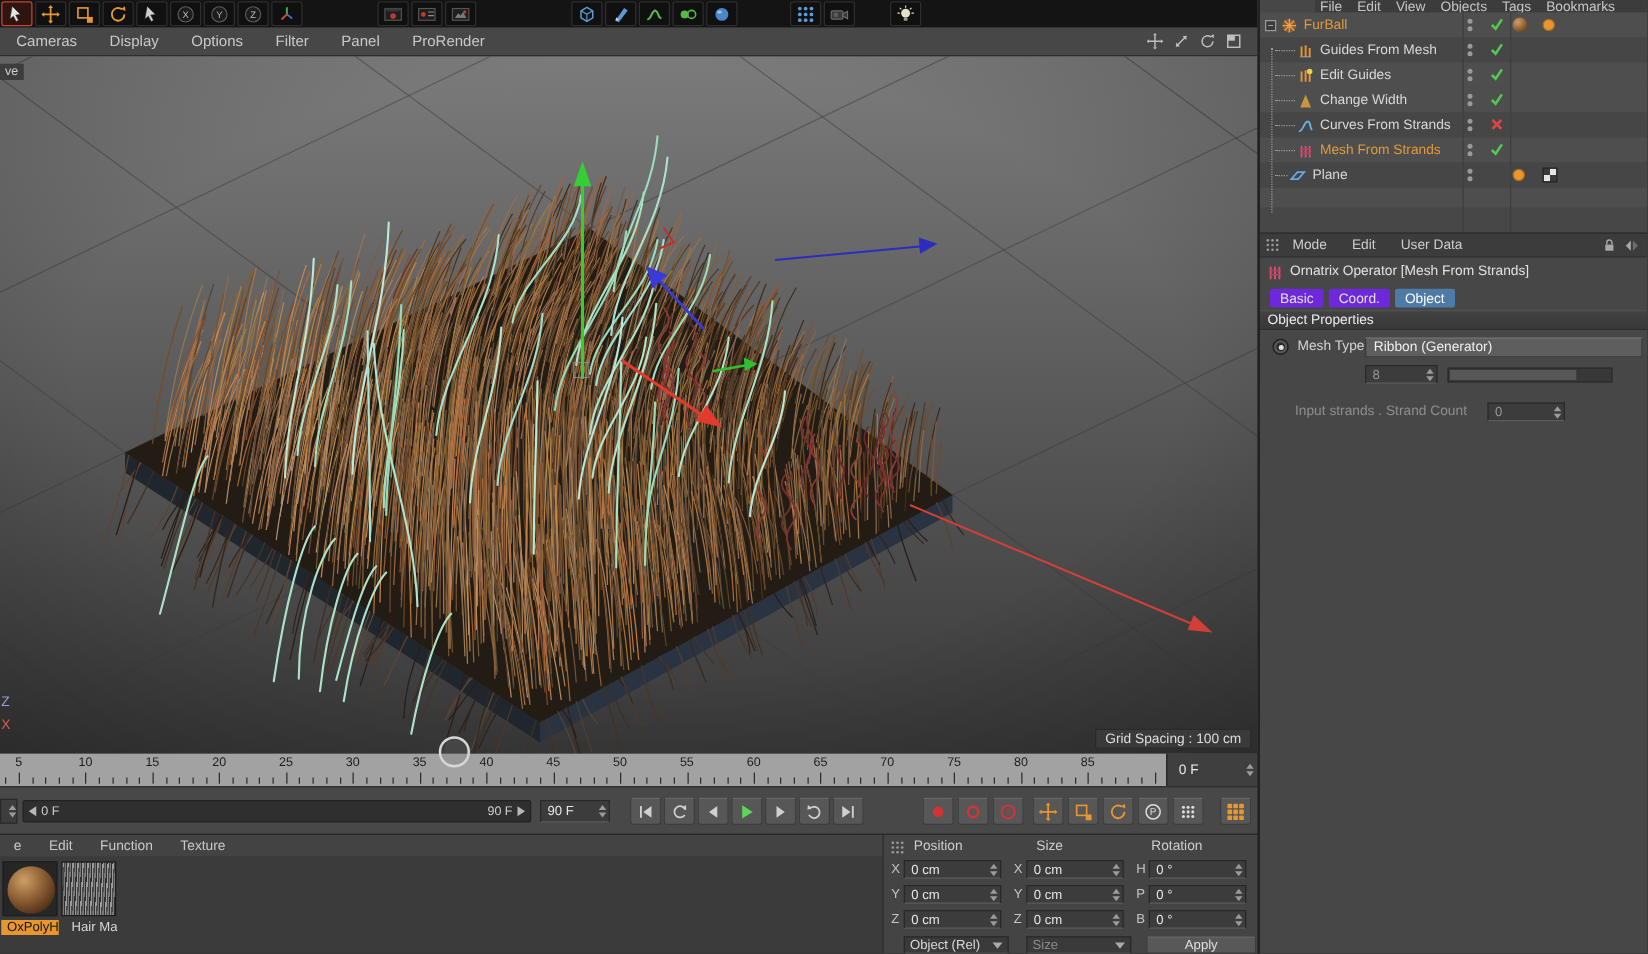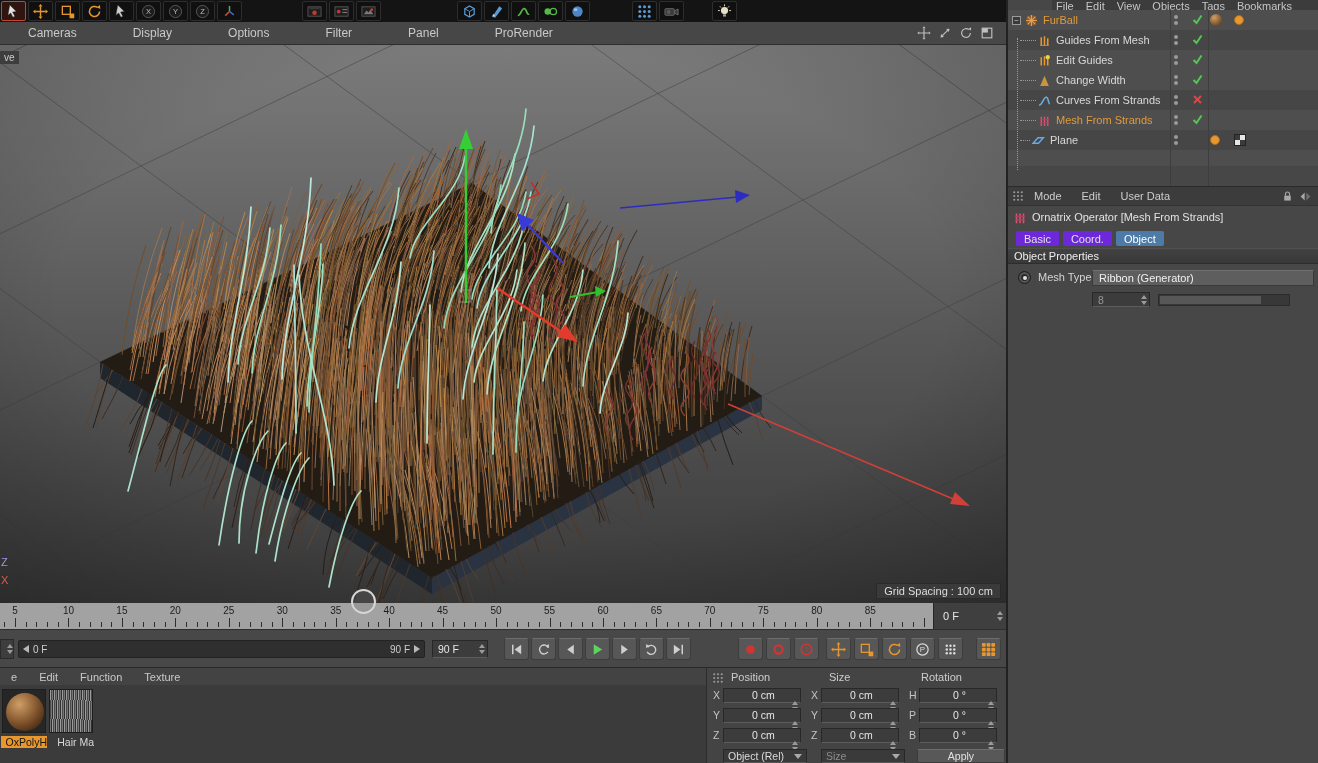--- a/index.html
+++ b/index.html
@@ -6,21 +6,21 @@
 html,body{width:1318px;height:763px;overflow:hidden;background:#2e2e2e;color:#ccc;}
 #app{position:relative;width:1318px;height:763px;}
 .abs{position:absolute;}
 
 #top-toolbar{position:absolute;left:0;top:0;width:1006px;height:22px;background:#141414;display:flex;align-items:center;padding-left:1px;}
 .tb-btn{flex:0 0 auto;width:25px;height:20px;margin-right:2px;background:#101010;border:1px solid #2d2d2d;border-radius:2px;display:flex;align-items:center;justify-content:center;cursor:pointer;}
 .tb-btn.sel{border-color:#c8452f;background:#301410;}
 
 #vp-menubar{position:absolute;left:0;top:22px;width:1006px;height:23px;background:#474747;border-bottom:1px solid #2e2e2e;display:flex;align-items:center;font-size:12px;color:#c9c9c9;}
 #vp-menu-items{display:flex;}
-#vp-menu-items .mi{padding:0 28px;cursor:default;}
+#vp-menu-items .mi{padding:0 13px;cursor:default;}
 #vp-nav{margin-left:auto;display:flex;gap:7px;padding-right:12px;align-items:center;}
 
 #viewport{position:absolute;left:0;top:45px;width:1006px;height:558px;background:#555;overflow:hidden;}
 #vp-svg{position:absolute;left:0;top:0;}
 .vp-label{position:absolute;left:0;top:6px;background:#3d3d3d;color:#cfcfcf;font-size:10px;padding:1px 4px;}
 #grid-spacing{position:absolute;right:5px;bottom:4px;background:#3a3a3a;border:1px solid #2a2a2a;color:#dedede;font-size:11px;padding:1px 7px;}
 #axis-z{position:absolute;left:1px;top:511px;color:#9a9ae0;font-size:11px;}
 #axis-x{position:absolute;left:1px;top:529px;color:#e05a4a;font-size:11px;}
 #hud-circle{position:absolute;left:351px;top:589px;width:25px;height:25px;border:2px solid #d6d6d6;border-radius:50%;z-index:6;background:rgba(120,120,120,.25);}
 
@@ -52,21 +52,21 @@
 .mat-thumb{position:absolute;top:21px;width:44px;height:44px;border:1px solid #1e1e1e;}
 .mat-label{position:absolute;top:68px;width:46px;font-size:10.5px;text-align:right;color:#d8d8d8;overflow:hidden;white-space:nowrap;}
 .mat-label.sel{background:#e8962e;color:#161616;}
 #thumb-sphere{left:2px;background:#262626;}
 #thumb-sphere .ball{position:absolute;left:3px;top:3px;width:38px;height:38px;border-radius:50%;background:radial-gradient(circle at 35% 30%,#cf9f66,#7a4e28 55%,#33200f 92%);}
 #thumb-hair{left:49px;background:repeating-linear-gradient(93deg,#9b9b9b 0 1px,#4b4b4b 1px 2px,#777 2px 3px,#303030 3px 4px);}
 
 #coords{position:absolute;left:706px;top:667px;width:300px;height:96px;background:#444;border-top:1px solid #292929;border-left:1px solid #2c2c2c;overflow:hidden;font-size:11px;}
 .c-title{position:absolute;top:3px;color:#cdcdcd;}
 .c-axis{position:absolute;font-size:10.5px;color:#c4c4c4;}
-.c-fld{position:absolute;width:78px;height:15px;flex-direction:column;}
+.c-fld{position:absolute;width:78px;height:15px;}
 .c-drop{position:absolute;top:81px;height:14px;background:#3a3a3a;border:1px solid #282828;border-bottom-color:#565656;display:flex;align-items:center;font-size:10.5px;color:#dcdcdc;padding:0 4px;}
 .c-drop .dtri{margin-left:auto;width:0;height:0;border-left:4px solid transparent;border-right:4px solid transparent;border-top:5px solid #aaa;}
 .c-drop.dis{color:#8c8c8c;}
 #apply-btn{position:absolute;left:210px;top:81px;width:88px;height:14px;background:#585858;border:1px solid #3c3c3c;border-top-color:#6e6e6e;border-radius:2px;display:flex;align-items:center;justify-content:center;font-size:10.5px;color:#e0e0e0;}
 
 #right-panel{position:absolute;left:1006px;top:0;width:312px;height:763px;background:#474747;border-left:2px solid #222;overflow:hidden;}
 #rp-menubar{height:10px;background:#3c3c3c;overflow:hidden;white-space:nowrap;margin-left:44px;}
 #rp-menubar span{display:inline-block;font-size:11px;color:#c6c6c6;padding:0 8px 0 4px;transform:translateY(-4px);}
 #om-tree{position:relative;}
 .om-row{position:relative;height:20px;display:flex;align-items:center;background:#4e4e4e;font-size:11px;}
@@ -2924,15 +2924,25 @@
       <span class="stp">
             <i class="up"></i>
             <i class="dn"></i>
           </span>
     </div>
     <div id="width-slider">
           <div class="fill"></div>
         </div>
   </div>
 
+  <div id="am-strandsrow">
+    <span id="strands-label">Input strands . Strand Count</span>
+    <div id="strands-field" class="fld dis">
+      <span class="fv">0</span>
+      <span class="stp">
+            <i class="up"></i>
+            <i class="dn"></i>
+          </span>
+    </div>
+  </div>
 </div>
 
 </div>
 
 </body></html>

